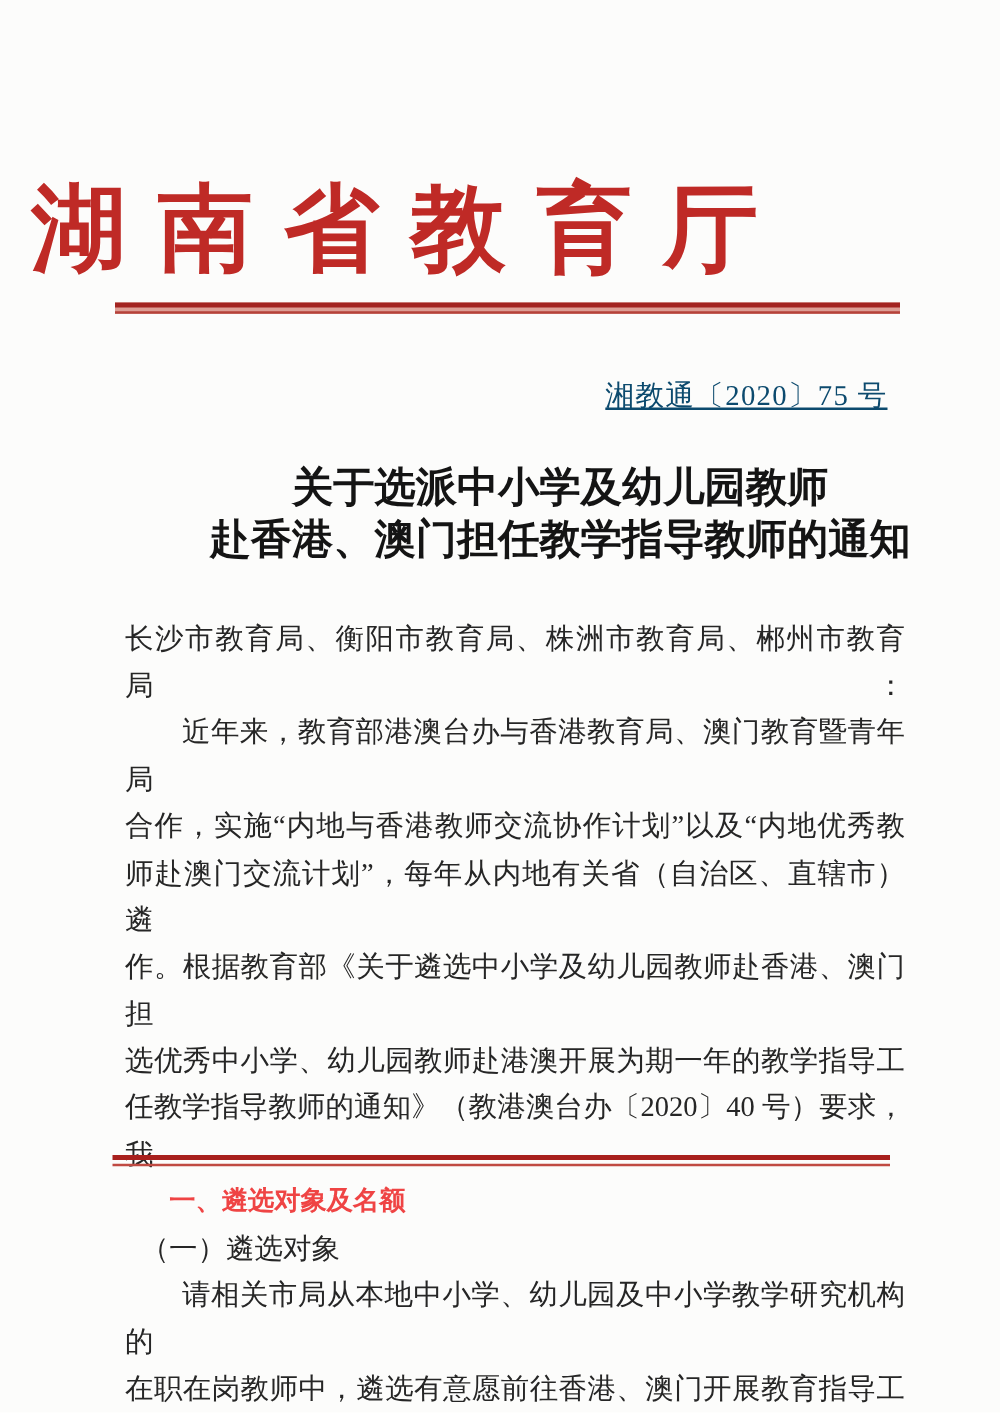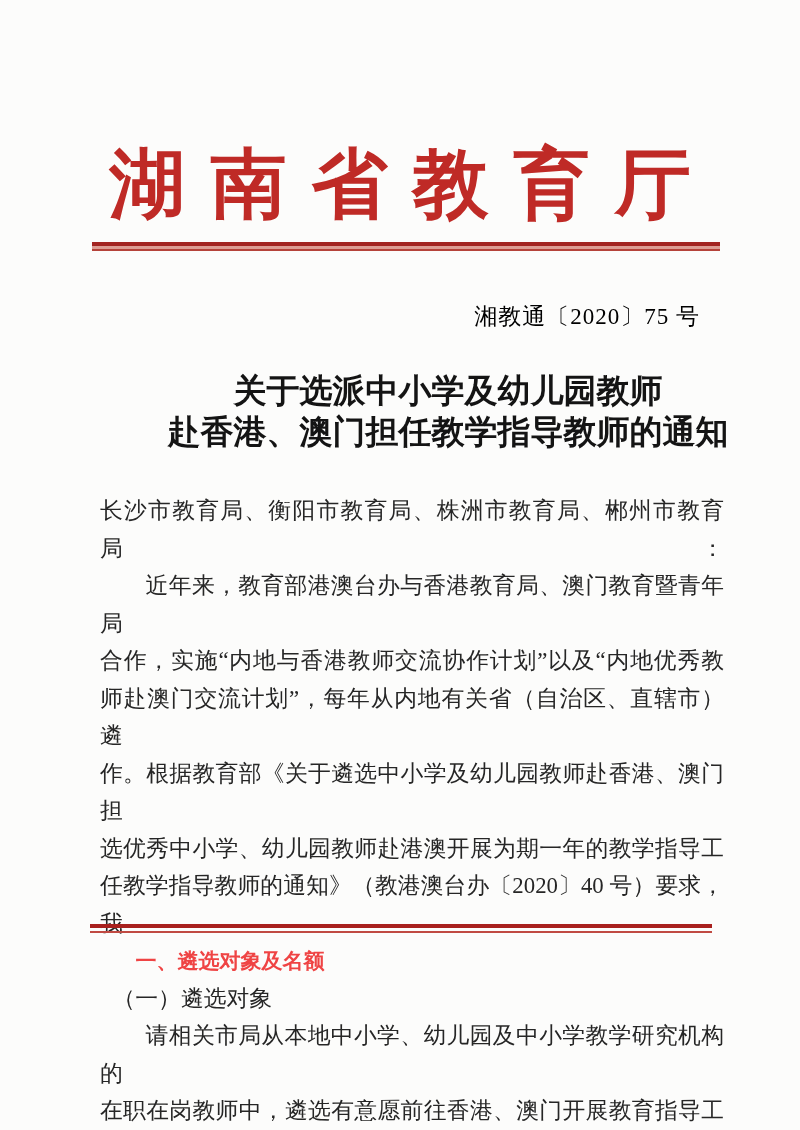--- a/index.html
+++ b/index.html
@@ -10,21 +10,21 @@
     background: #fcfcfb;
     overflow: hidden;
     font-family: "Liberation Serif", "DejaVu Serif", serif;
     color: #242424;
   }
   .agency {
     position: absolute;
     top: 146px;
     left: 0;
     width: 100%;
-    text-align: center;
+    text-align: left;
     font-size: 76px;
     line-height: 1.0;
     font-weight: bold;
     color: #bf2a26;
     letter-spacing: 0.33em;
     text-indent: 0.33em;
     white-space: nowrap;
   }
   .rule {
     position: absolute;
@@ -43,25 +43,26 @@
     left: 90px;
     width: 622px;
     background: transparent;
     border-top-color: #a8201d;
     border-bottom-color: #c04a42;
     z-index: 3;
   }
   .docnum {
     position: absolute;
     top: 301px;
-    right: 100px;
+    right: 90px;
     font-size: 23px;
     letter-spacing: 1px;
-    color: #000000;
+    color: #0c4a6e;
     white-space: nowrap;
+    text-decoration: underline;
   }
   .title {
     position: absolute;
     top: 371px;
     left: 0;
     width: 100%;
     text-align: center;
     font-weight: bold;
     font-size: 33px;
     line-height: 41px;

